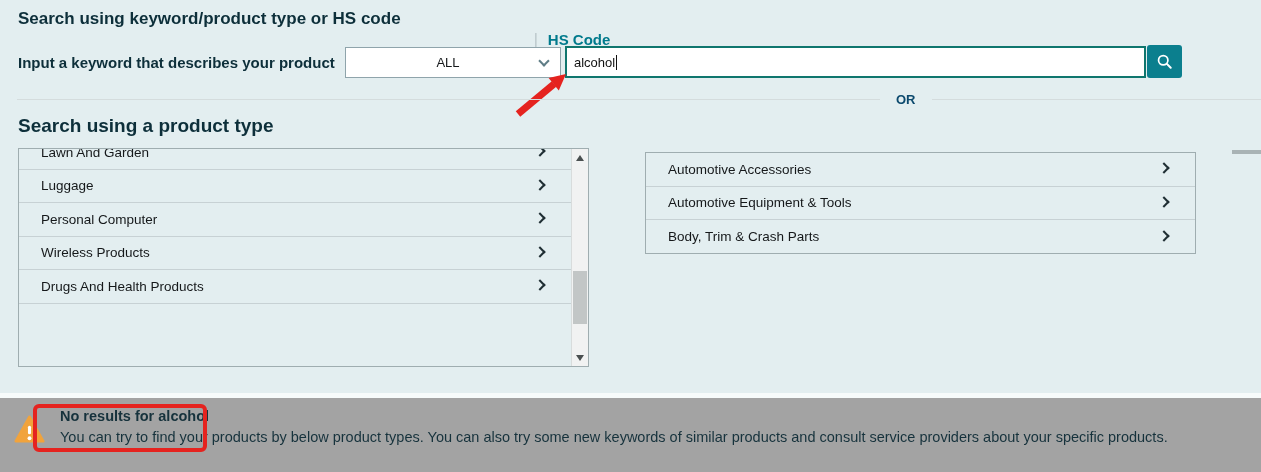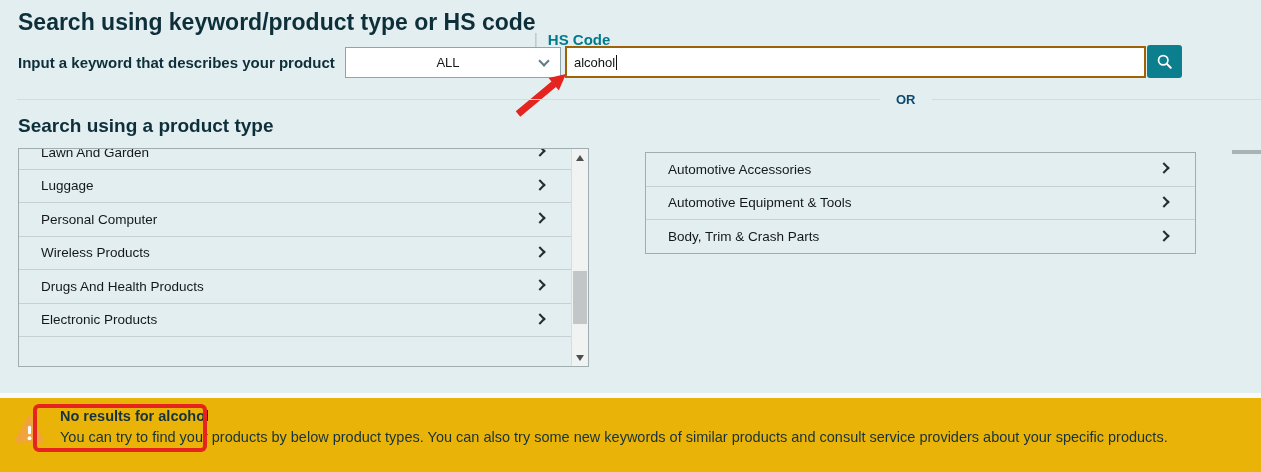--- a/index.html
+++ b/index.html
@@ -6,42 +6,42 @@
   html,body { width:1261px; height:472px; }
   body {
     position:relative; overflow:hidden;
     background:#e3eef0;
     font-family:"Liberation Sans", sans-serif;
     color:#10313c;
   }
   .abs { position:absolute; }
 
   
-  .page-title { left:18px; top:9px; font-size:23px; font-weight:bold; color:#0d2f3a; }
+  .page-title { left:18px; top:9px; font-size:17px; font-weight:bold; color:#0d2f3a; }
   .header-tabs { left:432px; top:11px; display:flex; align-items:center; gap:10px; font-size:15px; }
   .tab-producttype { color:#6b7878; font-weight:bold; cursor:pointer;margin-top:40px; }
   .tab-sep { color:#b9c6c9; font-size:16px; }
   .tab-hscode { color:#007a8c; font-weight:bold; cursor:pointer; }
 
   
   .kw-label { left:18px; top:54px; font-size:15px; font-weight:bold; color:#0d2f3a; }
   .select {
     left:345px; top:47px; width:216px; height:31px;
     background:#fff; border:1px solid #8fa4ab;
     display:flex; align-items:center; padding:0 12px 0 10px;
     font-size:13px; color:#15181a; cursor:pointer;
   }
   .select .val { flex:1;text-align:center; }
   .chev-down {
     width:8px; height:8px; border-right:2px solid #5f7d86; border-bottom:2px solid #5f7d86;
     transform:rotate(45deg); margin-top:-4px;
   }
   .kw-input {
     left:565px; top:46px; width:581px; height:32px;
-    background:#fff; border:2px solid #a16207;
+    background:#fff; border:2px solid #0f766e;
     display:flex; align-items:center; padding-left:7px;
     font-size:13px; color:#111; cursor:text;
   }
   .caret { display:inline-block; width:1px; height:15px; background:#111; margin-left:1px; }
   .search-btn {
     left:1147px; top:45px; width:35px; height:33px;
     background:#0b7f8e; border:none; border-radius:3px;
     display:flex; align-items:center; justify-content:center; cursor:pointer;
   }
 
@@ -84,21 +84,21 @@
   .sb-up { top:0; } .sb-down { bottom:0; }
   .tri-up { width:0; height:0; border-left:4px solid transparent; border-right:4px solid transparent; border-bottom:6px solid #4a4f50; }
   .tri-down { width:0; height:0; border-left:4px solid transparent; border-right:4px solid transparent; border-top:6px solid #4a4f50; }
   .sb-thumb { position:absolute; left:1px; right:1px; top:122px; height:53px; background:#c2c6c6; cursor:grab; }
 
   
   .stray-bar { left:1232px; top:150px; width:29px; height:4px; background:#a9b3b5; }
 
   
   .banner-gap { left:0; top:393px; width:1261px; height:5px; background:#f7fbfb; }
-  .alert { left:0; top:398px; width:1261px; height:74px; background:#eab308; }
+  .alert { left:0; top:398px; width:1261px; height:74px; background:#a3a3a3; }
   .alert-icon { position:absolute; left:14px; top:16px; }
   .alert-title { position:absolute; left:60px; top:10px; font-size:14.5px; font-weight:bold; color:#16323c; }
   .alert-msg { position:absolute; left:60px; top:31px; font-size:14.5px; color:#16323c; }
   .anno-box {
     left:33px; top:404px; width:174px; height:48px;
     border:4px solid #e5231f; border-radius:6px; pointer-events:none;
   }
 </style>
 </head>
 <body>
@@ -156,24 +156,20 @@
     <div class="lrow">
       <span>Personal Computer</span>
       <span class="chev-right"></span>
     </div>
     <div class="lrow">
       <span>Wireless Products</span>
       <span class="chev-right"></span>
     </div>
     <div class="lrow">
       <span>Drugs And Health Products</span>
-      <span class="chev-right"></span>
-    </div>
-    <div class="lrow">
-      <span>Electronic Products</span>
       <span class="chev-right"></span>
     </div>
   </div>
   <div class="scrollbar">
     <div class="sb-btn sb-up">
         <span class="tri-up"></span>
       </div>
     <div class="sb-thumb"></div>
     <div class="sb-btn sb-down">
         <span class="tri-down"></span>

